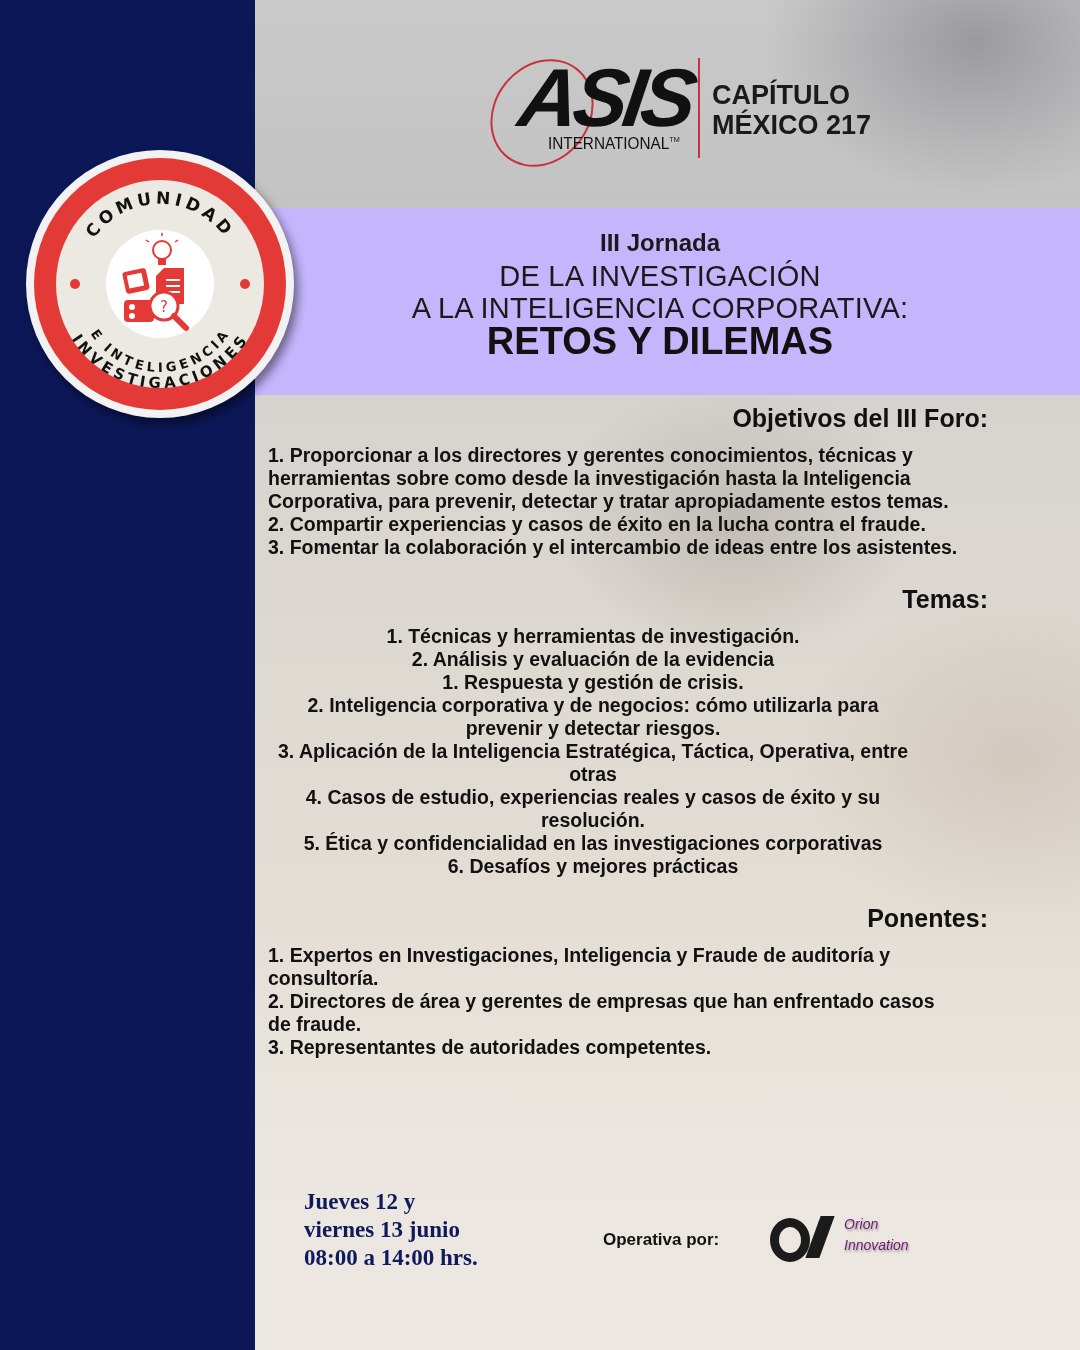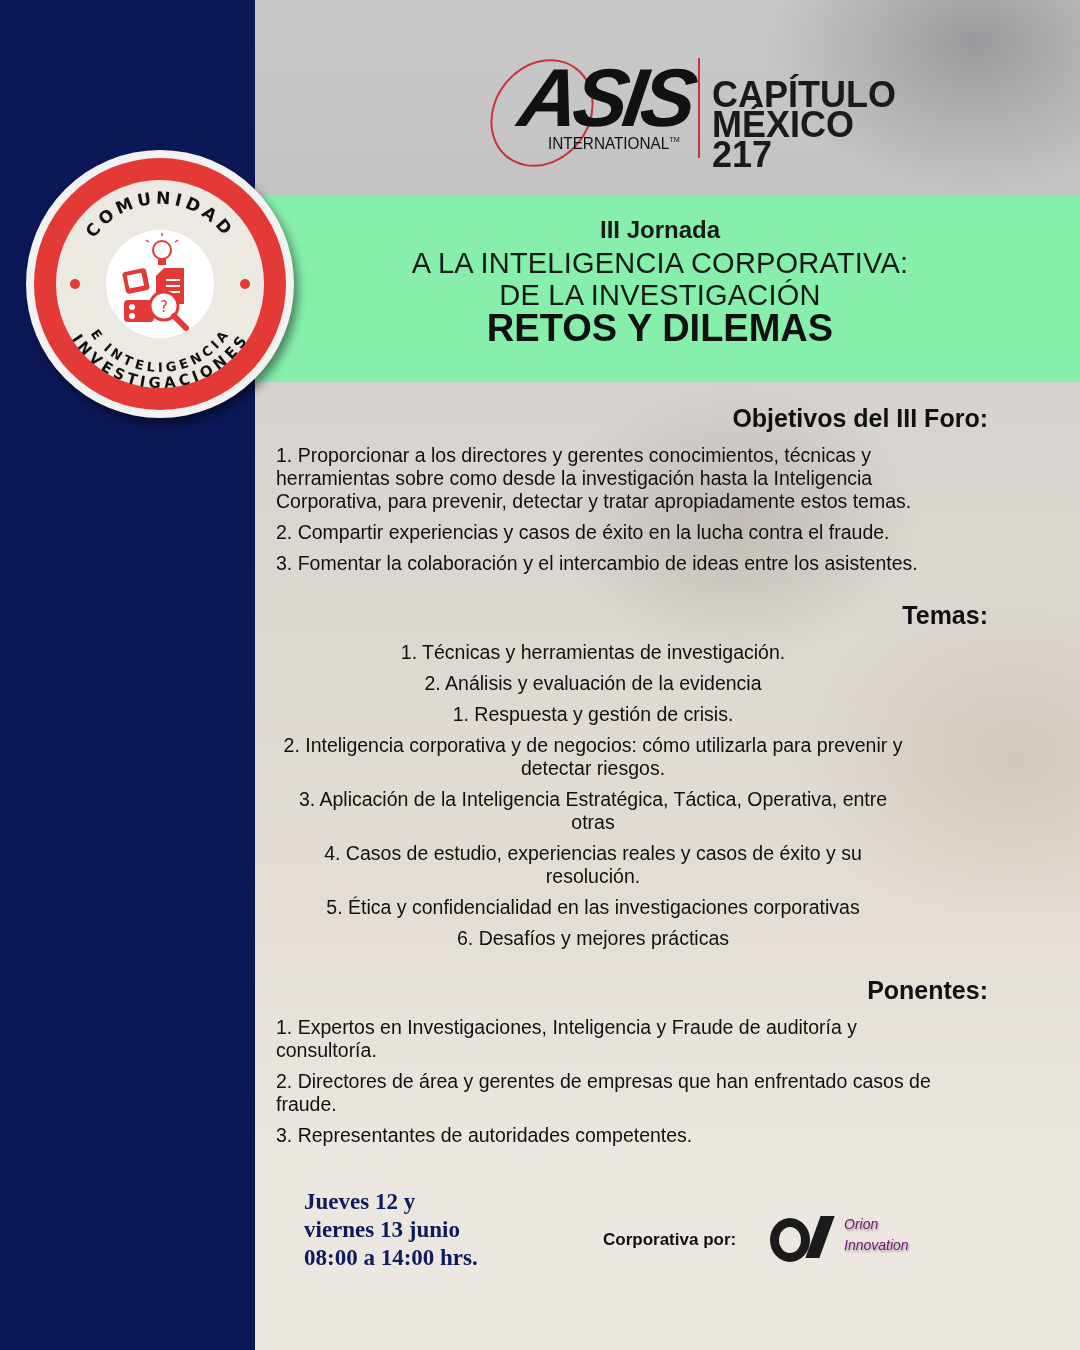--- a/index.html
+++ b/index.html
@@ -34,26 +34,26 @@
     }
     .asis-intl {
       position: absolute; left: 48px; top: 76px; font-size: 17px; color: #111;
       letter-spacing: 0px; transform: scaleX(0.9); transform-origin: left;
     }
     .asis-tm { font-size: 8px; vertical-align: super; }
     .logo-divider {
       position: absolute; left: 198px; top: 0; width: 2px; height: 100px; background: #c8323a;
     }
     .chapter {
-      position: absolute; left: 212px; top: 22px; font-weight: bold; font-size: 36px;
+      position: absolute; left: 212px; top: 22px; font-weight: bold; font-size: 27px;
       line-height: 30px; color: #1a1a1a;
     }
     .banner {
-      position: absolute; left: 255px; top: 195px; width: 825px; height: 187px;
-      background: #86efac;
+      position: absolute; left: 255px; top: 208px; width: 825px; height: 187px;
+      background: #c4b5fd;
     }
     .banner-inner {
       position: absolute; left: 100px; top: 18px; width: 610px; text-align: center;
     }
     .jornada { font-weight: bold; font-size: 24px; color: #1a1a1a; line-height: 34px; }
     .title-line { font-size: 29px; color: #1a1a1a; line-height: 32px; letter-spacing: 0.2px; }
     .title-bold { font-weight: bold; font-size: 38px; color: #111; line-height: 34px; }
     .badge {
       position: absolute; left: 26px; top: 150px; width: 268px; height: 268px;
       border-radius: 50%; background: #f2f2f2;
@@ -71,21 +71,21 @@
       position: absolute; left: 80px; top: 80px; width: 108px; height: 108px; border-radius: 50%;
       background: #ffffff;
     }
     .badge svg.ringtext { position: absolute; left: 0; top: 0; }
     .badge-dot { position: absolute; width: 10px; height: 10px; border-radius: 50%; background: #e33a37; }
     .content {
       position: absolute; left: 268px; top: 400px; width: 720px; color: #111;
     }
     .sec-title { font-weight: bold; font-size: 25px; line-height: 36px; margin: 0 0 8px 0; text-align: right; }
     .sec-text { font-size: 19.5px; line-height: 23px; margin: 0; }
-    .sec-text div { margin: 8px; }
+    .sec-text div { margin: 0; font-weight: bold; }
     .event-date {
       position: absolute; left: 304px; top: 1188px; color: #0f1a5c; font-weight: bold;
       font-size: 23px; line-height: 28px; font-family: Liberation Serif, serif;
     }
     .sponsor-label {
       position: absolute; left: 603px; top: 1230px; font-weight: bold; font-size: 17px; color: #111;
     }
     .orion-logo { position: absolute; left: 770px; top: 1214px; width: 200px; height: 50px; }
     .orion-o {
       position: absolute; left: 0; top: 4px; width: 22px; height: 26px;
@@ -116,22 +116,22 @@
   <div class="logo-divider"></div>
   <div class="chapter">
     <div>CAPÍTULO</div>
     <div>MÉXICO 217</div>
   </div>
 </div>
 
 <div class="banner">
   <div class="banner-inner">
     <div class="jornada">III Jornada</div>
+    <div class="title-line">DE LA INVESTIGACIÓN</div>
     <div class="title-line">A LA INTELIGENCIA CORPORATIVA:</div>
-    <div class="title-line">DE LA INVESTIGACIÓN</div>
     <div class="title-bold">RETOS Y DILEMAS</div>
   </div>
 </div>
 
 <div class="badge">
   <div class="badge-red"></div>
   <div class="badge-cream"></div>
   <div class="badge-dot" style="left:44px;top:129px;"></div>
   <div class="badge-dot" style="left:214px;top:129px;"></div>
   <svg class="ringtext" width="268" height="268" viewBox="0 0 268 268">
@@ -211,21 +211,21 @@
     </div>
   </section>
 </div>
 
 <div class="event-date">
   <div>Jueves 12 y</div>
   <div>viernes 13 junio</div>
   <div>08:00 a 14:00 hrs.</div>
 </div>
 
-<div class="sponsor-label">Corporativa por:</div>
+<div class="sponsor-label">Operativa por:</div>
 <div class="orion-logo">
   <div class="orion-o"></div>
   <div class="orion-slash"></div>
   <div class="orion-text">
     <div>Orion</div>
     <div>Innovation</div>
   </div>
 </div>
 
 </body></html>

